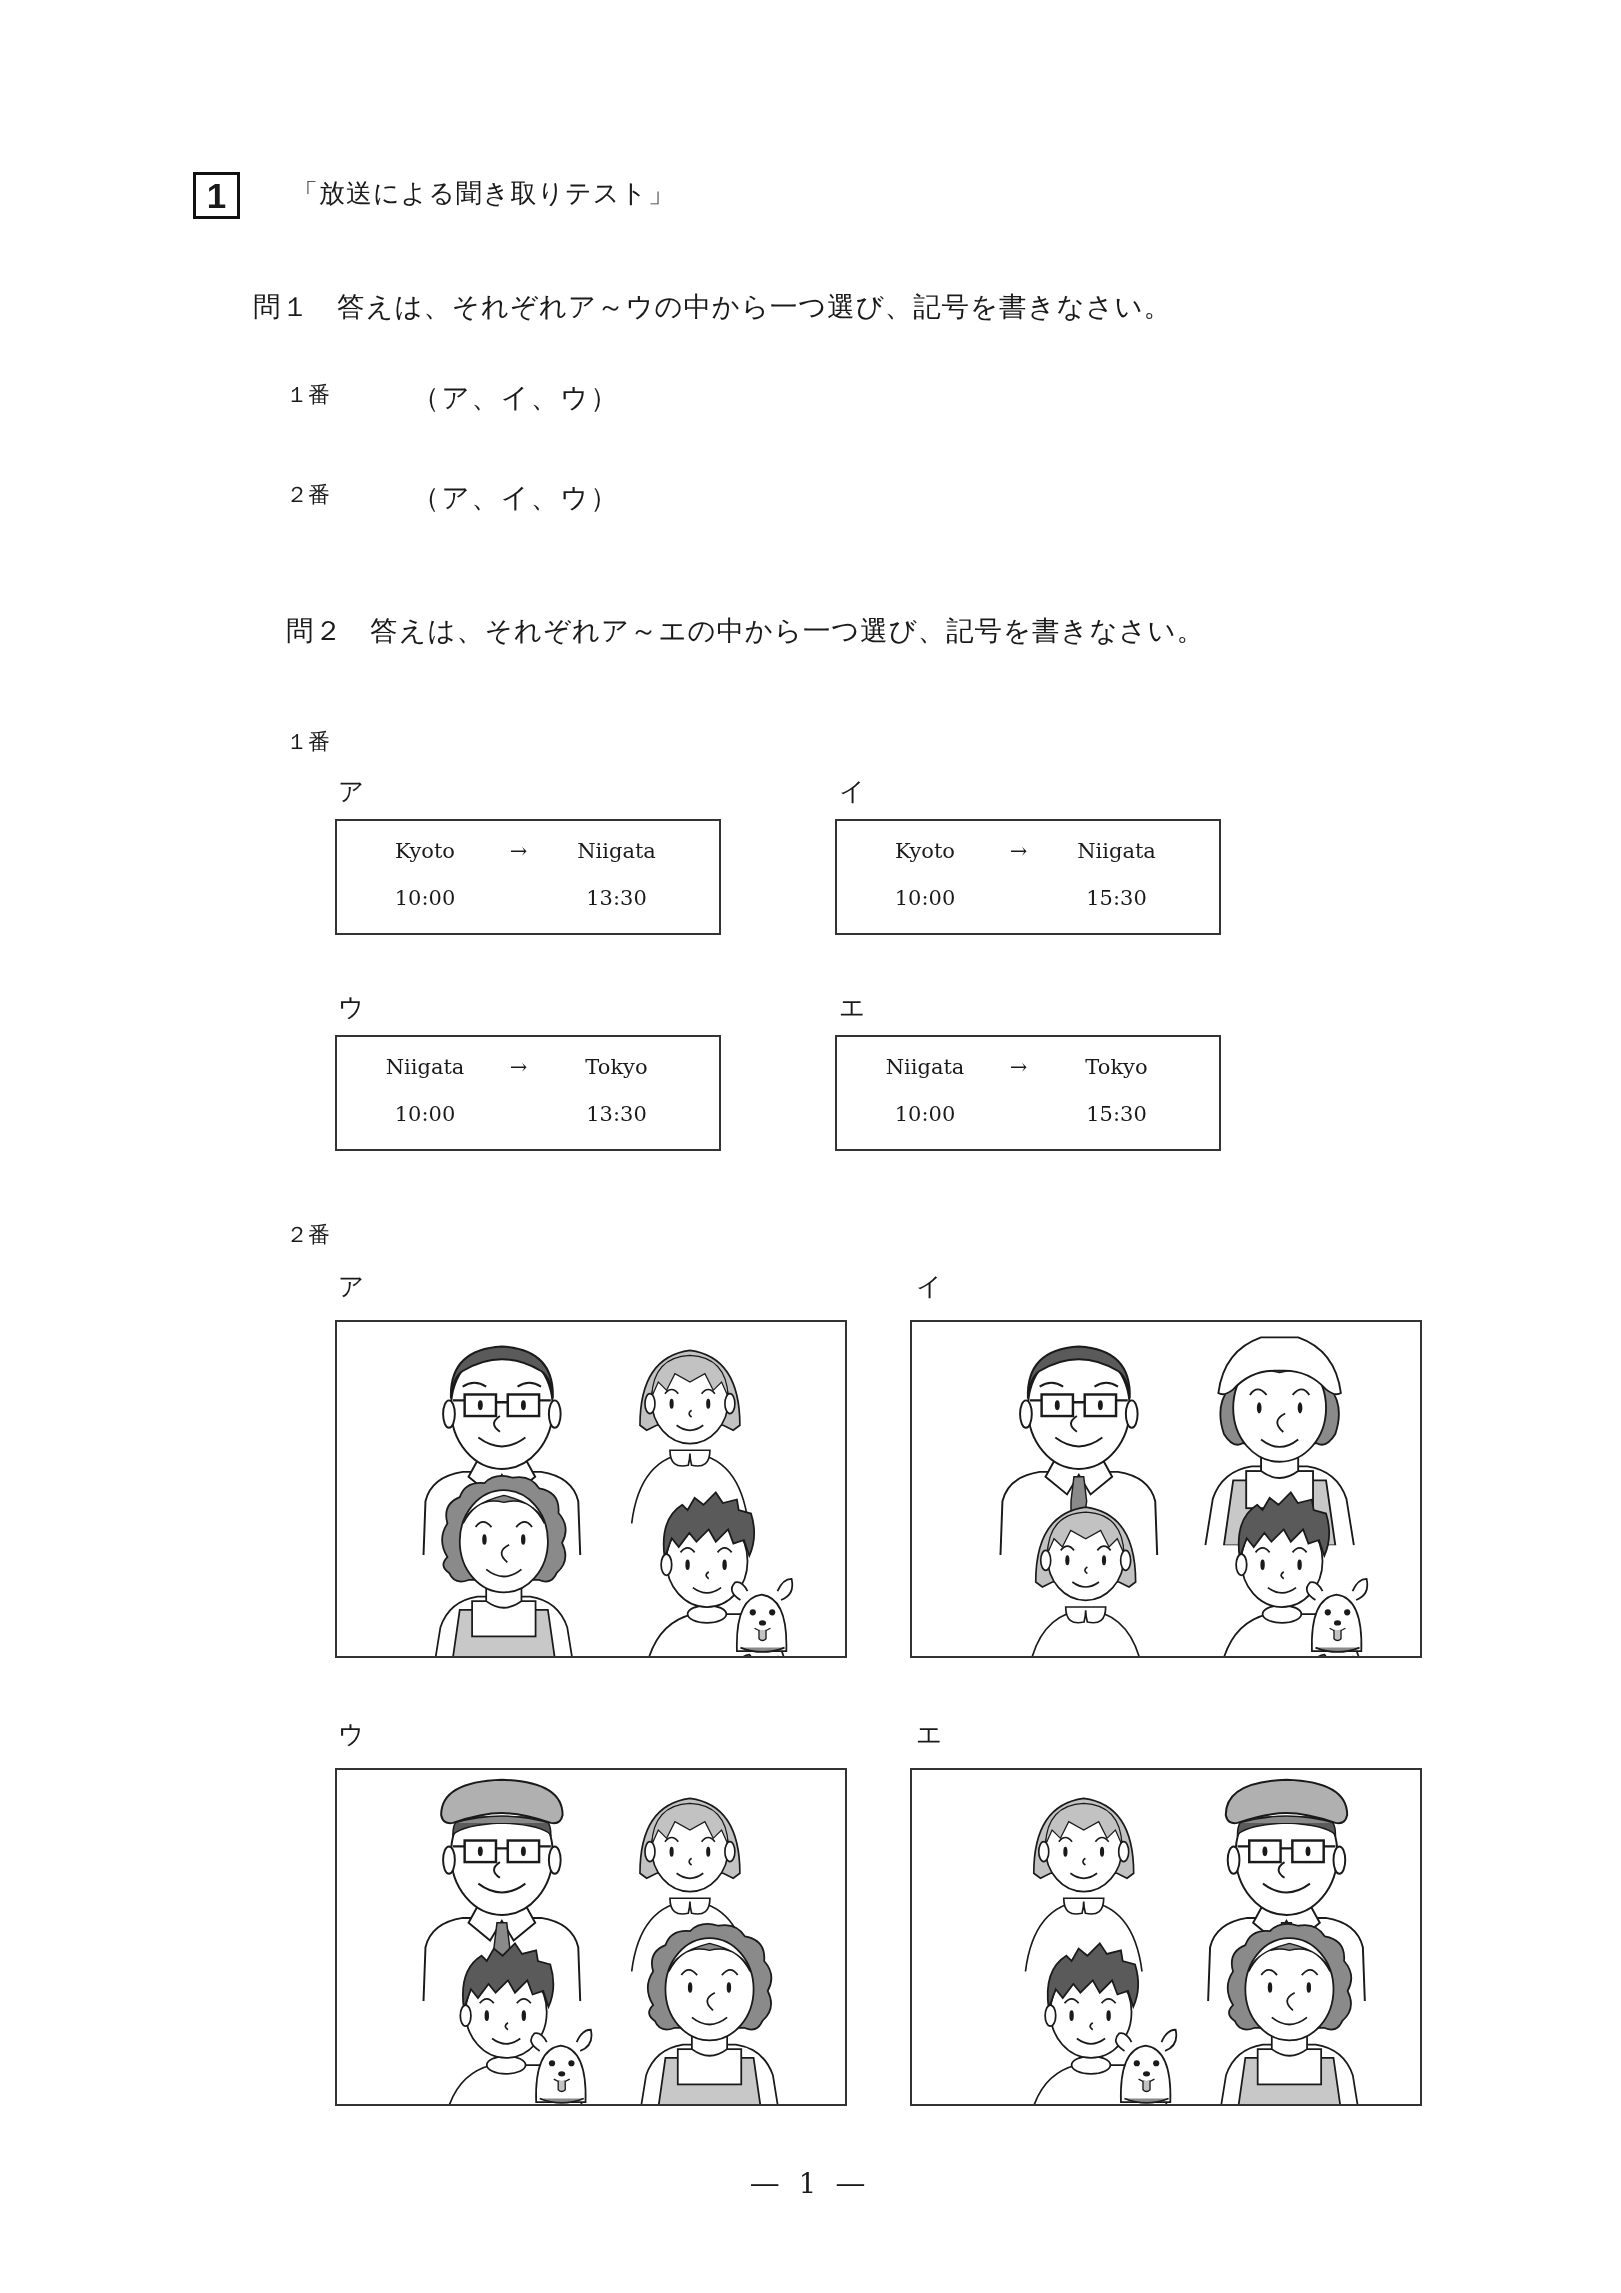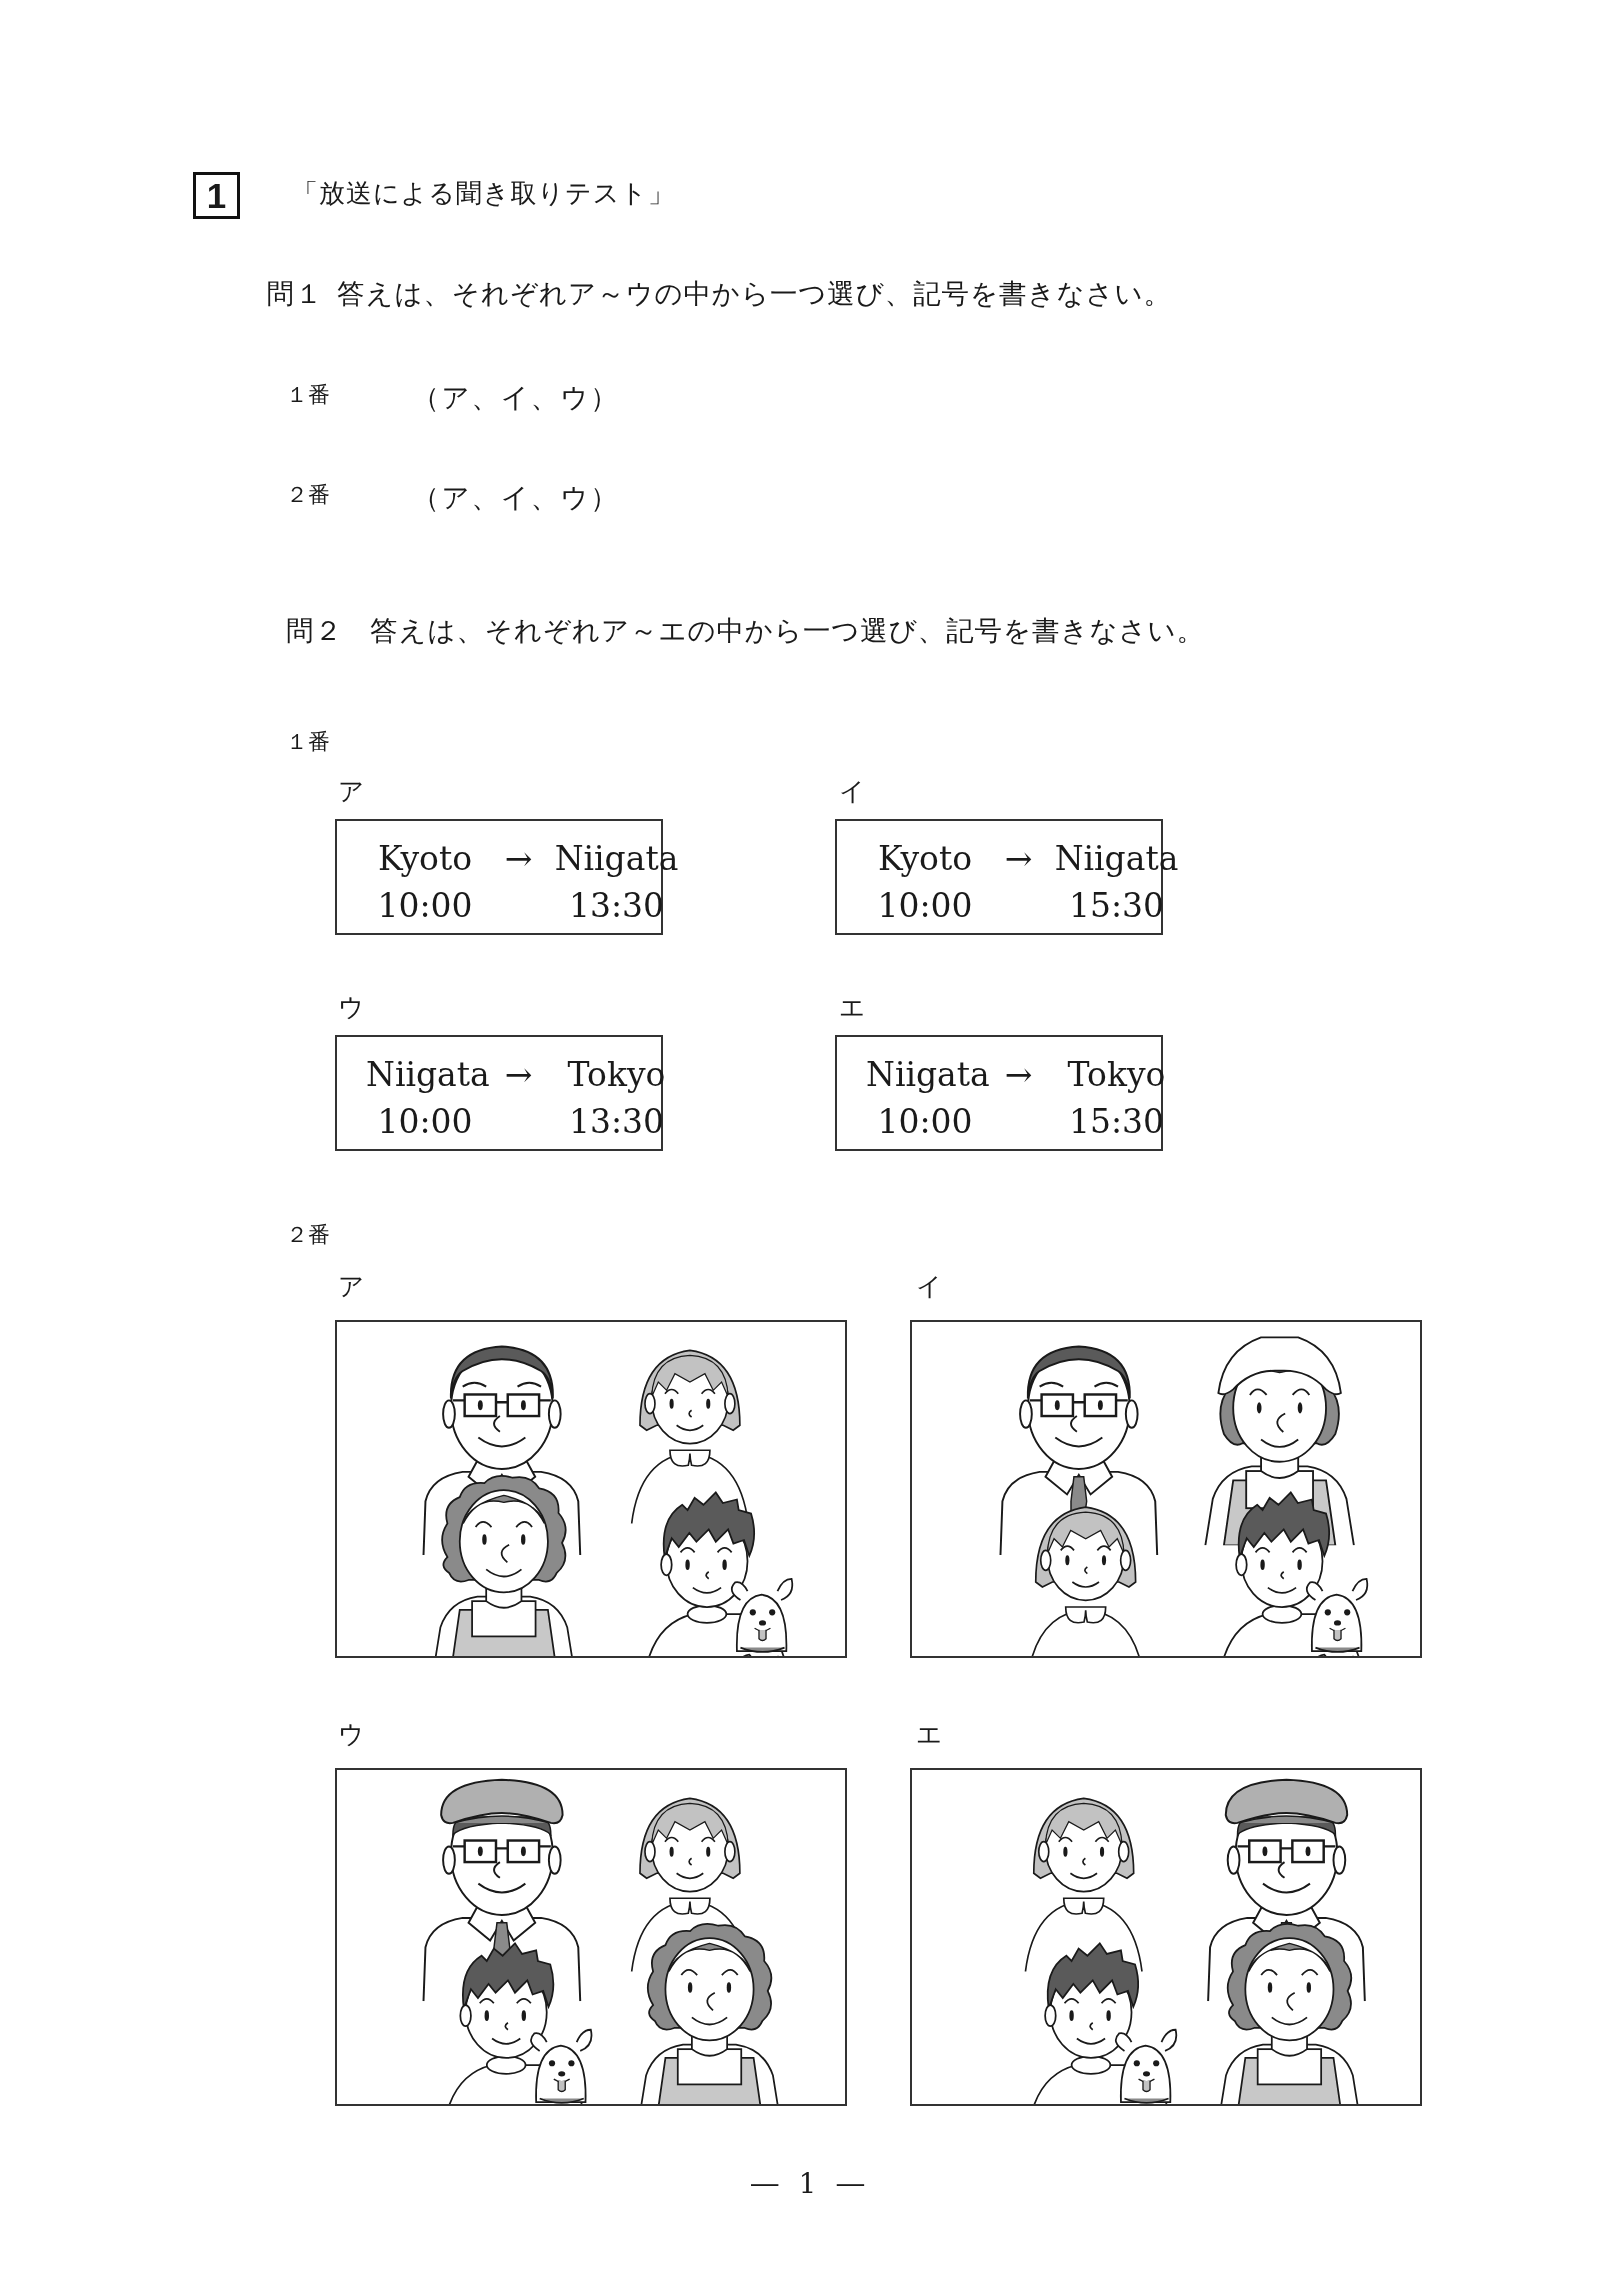--- a/index.html
+++ b/index.html
@@ -14,22 +14,22 @@
     font-family: "Liberation Sans", "DejaVu Sans", sans-serif;
     font-weight: bold; font-size: 35px; line-height: 41px; text-align: center;
   }
   .section-title { left: 292px; top: 176px; font-size: 26px; letter-spacing: 1px; }
   .q-text { font-size: 27.4px; letter-spacing: 1px; white-space: nowrap; }
   .q-num { display: inline-block; width: 84px; }
   .item-label { font-size: 22px; }
   .choice-inline { font-size: 27.4px; letter-spacing: 2px; }
   .opt-label { font-size: 25.5px; }
   .sched-box {
-    width: 328px; height: 116px; border: 2px solid #333; box-sizing: border-box;
-    font-size: 33px;
+    width: 386px; height: 116px; border: 2px solid #333; box-sizing: border-box;
+    font-size: 21px;
   }
   .sched-row { position: absolute; left: 0; width: 100%; height: 39px; }
   .sched-cell { position: absolute; top: 0; text-align: center; }
   .c1 { left: 29px; width: 118px; }
   .c2 { left: 157px; width: 49px; }
   .c3 { left: 206px; width: 147px; }
   .pic-box {
     width: 512px; height: 338px; border: 2px solid #333; box-sizing: border-box;
     overflow: hidden; background: #fff;
   }
@@ -148,21 +148,21 @@
       <path d="M124 186 Q149 196 174 186" fill="#8a8a8a" stroke="#1a1a1a" stroke-width="2"></path>
       <path d="M110 220 Q120 196 134 194 Q140 200 134 206 Q142 210 134 214 Q140 220 130 224" fill="#fff" stroke="#1a1a1a" stroke-width="2"></path>
       <path d="M166 196 Q176 200 168 206 Q178 210 168 214 Q178 220 166 224" fill="#fff" stroke="#1a1a1a" stroke-width="2"></path>
     </symbol>
   </defs>
 </svg>
 
 <div class="abs num-box">1</div>
 <div class="abs section-title">「放送による聞き取りテスト」</div>
 
-<div class="abs q-text" style="left:253px; top:276px;text-align:center;">
+<div class="abs q-text" style="left:253px; top:289px;">
   <span class="q-num">問１</span><span>答えは、それぞれア～ウの中から一つ選び、記号を書きなさい。</span>
 </div>
 <div class="abs item-label" style="left:286px; top:380px;">１番</div>
 <div class="abs choice-inline" style="left:412px; top:380px;">（ア、イ、ウ）</div>
 <div class="abs item-label" style="left:286px; top:480px;">２番</div>
 <div class="abs choice-inline" style="left:412px; top:480px;">（ア、イ、ウ）</div>
 
 <div class="abs q-text" style="left:253px; top:613px;margin-left:33px;">
   <span class="q-num">問２</span><span>答えは、それぞれア～エの中から一つ選び、記号を書きなさい。</span>
 </div>

